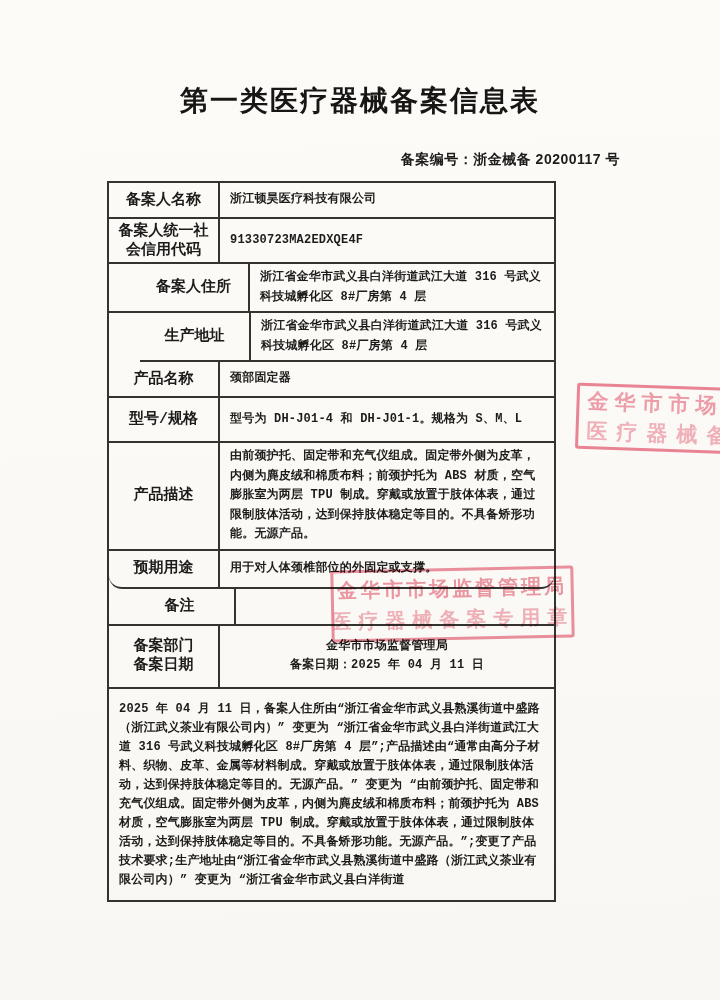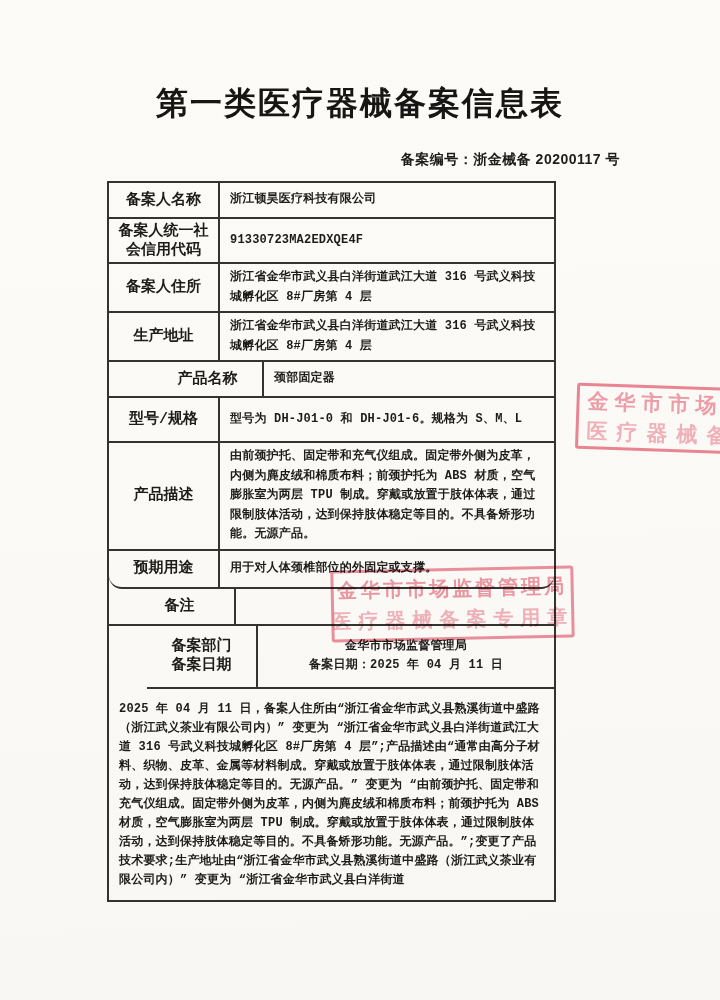--- a/index.html
+++ b/index.html
@@ -11,21 +11,21 @@
     margin: 0 auto;
     background: linear-gradient(178deg, #fcfbf8 0%, #faf9f5 60%, #f8f7f3 100%);
     overflow: hidden;
     font-family: "Liberation Sans", "DejaVu Sans", sans-serif;
     color: #1d1c1a;
   }
   .doc-title {
     position: absolute;
     top: 82px; left: 0; right: 0;
     text-align: center;
-    font-size: 32px;
+    font-size: 28px;
     font-weight: bold;
     letter-spacing: 2px;
     color: #171614;
   }
   .reg-line {
     position: absolute;
     top: 151px;
     left: 107px;
     width: 513px;
     text-align: right;
@@ -64,28 +64,28 @@
     flex-direction: column;
     justify-content: center;
     font-size: 12px;
     font-weight: bold;
     line-height: 19.5px;
     padding: 4px 10px;
     letter-spacing: 0.2px;
   }
   .r0 { min-height: 36px; }
   .r1 { min-height: 45px; }
-  .r2 { min-height: 45px; }
-  .r3 { min-height: 45px; }
-  .r4 { min-height: 36px; padding-left: 44px; }
+  .r2 { min-height: 45px; padding-left: 30px; }
+  .r3 { min-height: 45px; margin-left: 31px; }
+  .r4 { min-height: 36px; }
   .r5 { min-height: 45px; }
   .r6 { min-height: 78px; }
   .r7 { min-height: 38px; border-radius: 13px; }
   .r8 { min-height: 37px; padding-left: 16px; }
-  .r9 { min-height: 63px; margin-left: 38px; }
+  .r9 { min-height: 63px; }
   .r10 { min-height: 211px; }
   .r10 .vcell { justify-content: flex-start; line-height: 19px; padding-top: 11px; }
   .dept-value { text-align: center; }
   .dept-value .dept-line { display: block; }
   .dept-value .date-line { display: block; }
   
   .stamp {
     position: absolute;
     mix-blend-mode: multiply;
     pointer-events: none;
@@ -161,21 +161,21 @@
       <div class="vcell">浙江省金华市武义县白洋街道武江大道 316 号武义科技城孵化区 8#厂房第 4 层</div>
     </div>
 
     <div class="trow r4">
       <div class="lcell">产品名称</div>
       <div class="vcell">颈部固定器</div>
     </div>
 
     <div class="trow r5">
       <div class="lcell">型号/规格</div>
-      <div class="vcell">型号为 DH-J01-0 和 DH-J01-6。规格为 S、M、L</div>
+      <div class="vcell">型号为 DH-J01-4 和 DH-J01-1。规格为 S、M、L</div>
     </div>
 
     <div class="trow r6">
       <div class="lcell">产品描述</div>
       <div class="vcell">由前颈护托、固定带和充气仪组成。固定带外侧为皮革，内侧为麂皮绒和棉质布料；前颈护托为 ABS 材质，空气膨胀室为两层 TPU 制成。穿戴或放置于肢体体表，通过限制肢体活动，达到保持肢体稳定等目的。不具备矫形功能。无源产品。</div>
     </div>
 
     <div class="trow r7">
       <div class="lcell">预期用途</div>
       <div class="vcell">用于对人体颈椎部位的外固定或支撑。</div>

